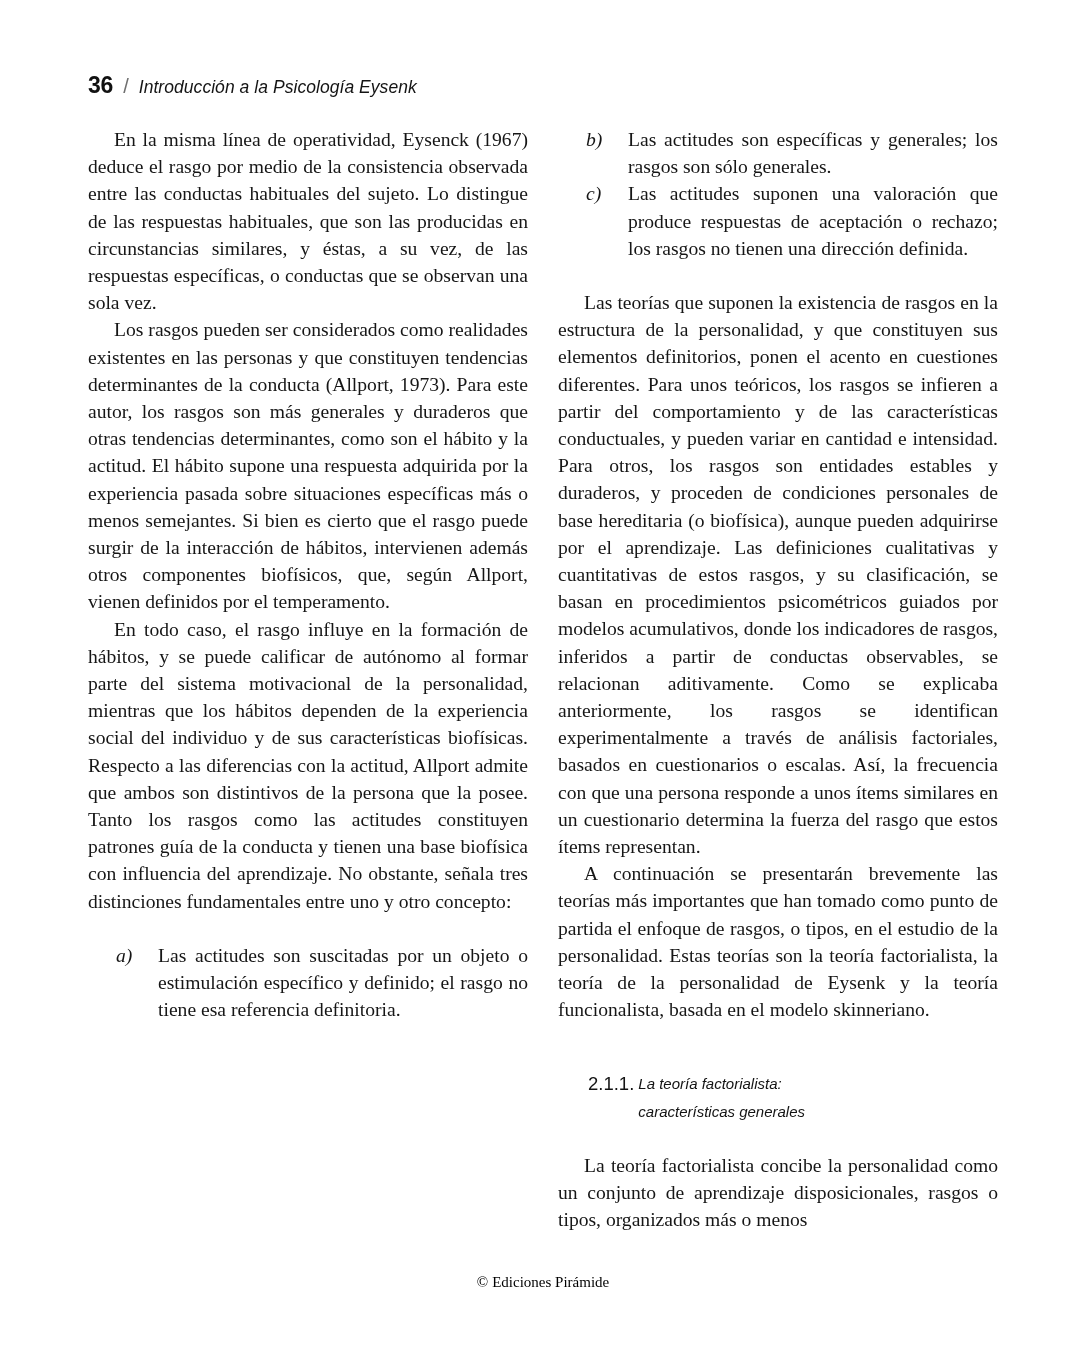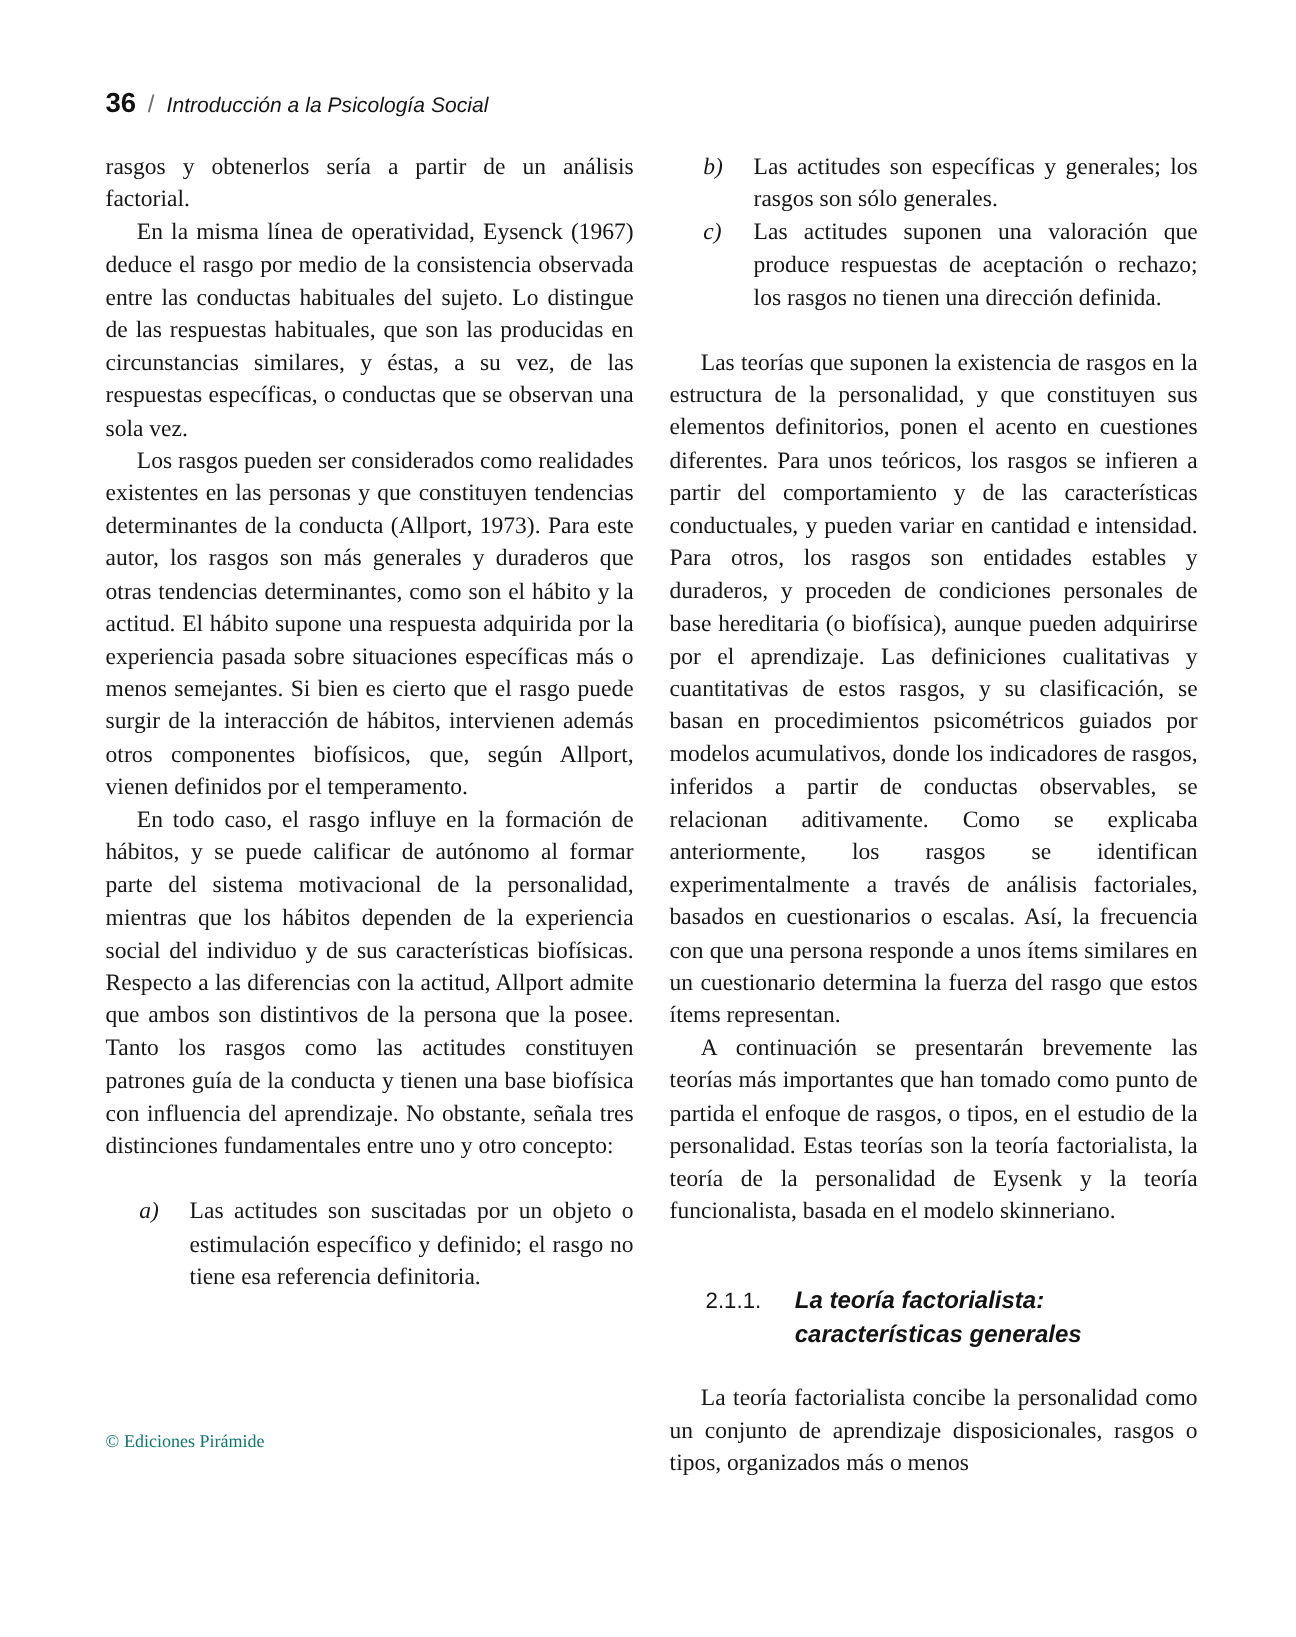--- a/index.html
+++ b/index.html
@@ -124,65 +124,63 @@
     padding-left: 30px;
   }
   .sec-num {
     font-size: 18.5px;
     line-height: 28px;
     color: #141414;
     white-space: nowrap;
     flex: 0 0 auto;
   }
   .sec-title {
-    font-size: 20px;
+    font-size: 15px;
     line-height: 28px;
     font-style: italic;
     color: #141414;
-    margin-left: 28px;
-    font-weight: bold;
+    margin-left: 4px;
   }
   .sec-title .ln {
     display: block;
     white-space: nowrap;
   }
 
   .spacer-before-heading { height: 46px; }
   .spacer-after-heading  { height: 26px; }
 
   
   .footer {
     position: absolute;
     left: 88px;
-    top: 1192px;
+    top: 1272px;
     width: 910px;
-    text-align: left;
+    text-align: center;
     font-size: 15px;
     line-height: 20px;
-    color: #0f766e;
+    color: #000000;
     font-family: "Liberation Serif", "DejaVu Serif", serif;
   }
   .footer .copy { margin-right: 4px; }
 </style>
 </head>
 <body>
 
 <div class="page">
 
   <div class="running-head">
     <span class="folio">36</span>
     <span class="head-sep">/</span>
-    <span class="head-title">Introducción a la Psicología Social</span>
+    <span class="head-title">Introducción a la Psicología Eysenk</span>
   </div>
 
   <div class="columns">
 
     <div class="col">
 
-      <p class="body">rasgos y obtenerlos sería a partir de un análisis factorial.</p>
       <p class="body indent">En la misma línea de operatividad, Eysenck (1967) deduce el rasgo por medio de la consistencia observada entre las conductas habituales del sujeto. Lo distingue de las respuestas habituales, que son las producidas en circunstancias similares, y éstas, a su vez, de las respuestas específicas, o conductas que se observan una sola vez.</p>
       <p class="body indent">Los rasgos pueden ser considerados como realidades existentes en las personas y que constituyen tendencias determinantes de la conducta (Allport, 1973). Para este autor, los rasgos son más generales y duraderos que otras tendencias determinantes, como son el hábito y la actitud. El hábito supone una respuesta adquirida por la experiencia pasada sobre situaciones específicas más o menos semejantes. Si bien es cierto que el rasgo puede surgir de la interacción de hábitos, intervienen además otros componentes biofísicos, que, según Allport, vienen definidos por el temperamento.</p>
       <p class="body indent">En todo caso, el rasgo influye en la formación de hábitos, y se puede calificar de autónomo al formar parte del sistema motivacional de la personalidad, mientras que los hábitos dependen de la experiencia social del individuo y de sus características biofísicas. Respecto a las diferencias con la actitud, Allport admite que ambos son distintivos de la persona que la posee. Tanto los rasgos como las actitudes constituyen patrones guía de la conducta y tienen una base biofísica con influencia del aprendizaje. No obstante, señala tres distinciones fundamentales entre uno y otro concepto:</p>
 
       <ul class="alpha-list gap-top">
         <li class="alpha-item">
           <span class="alpha-marker">a)</span>
           <span>Las actitudes son suscitadas por un objeto o estimulación específico y definido; el rasgo no tiene esa referencia definitoria.</span>
         </li>
       </ul>

